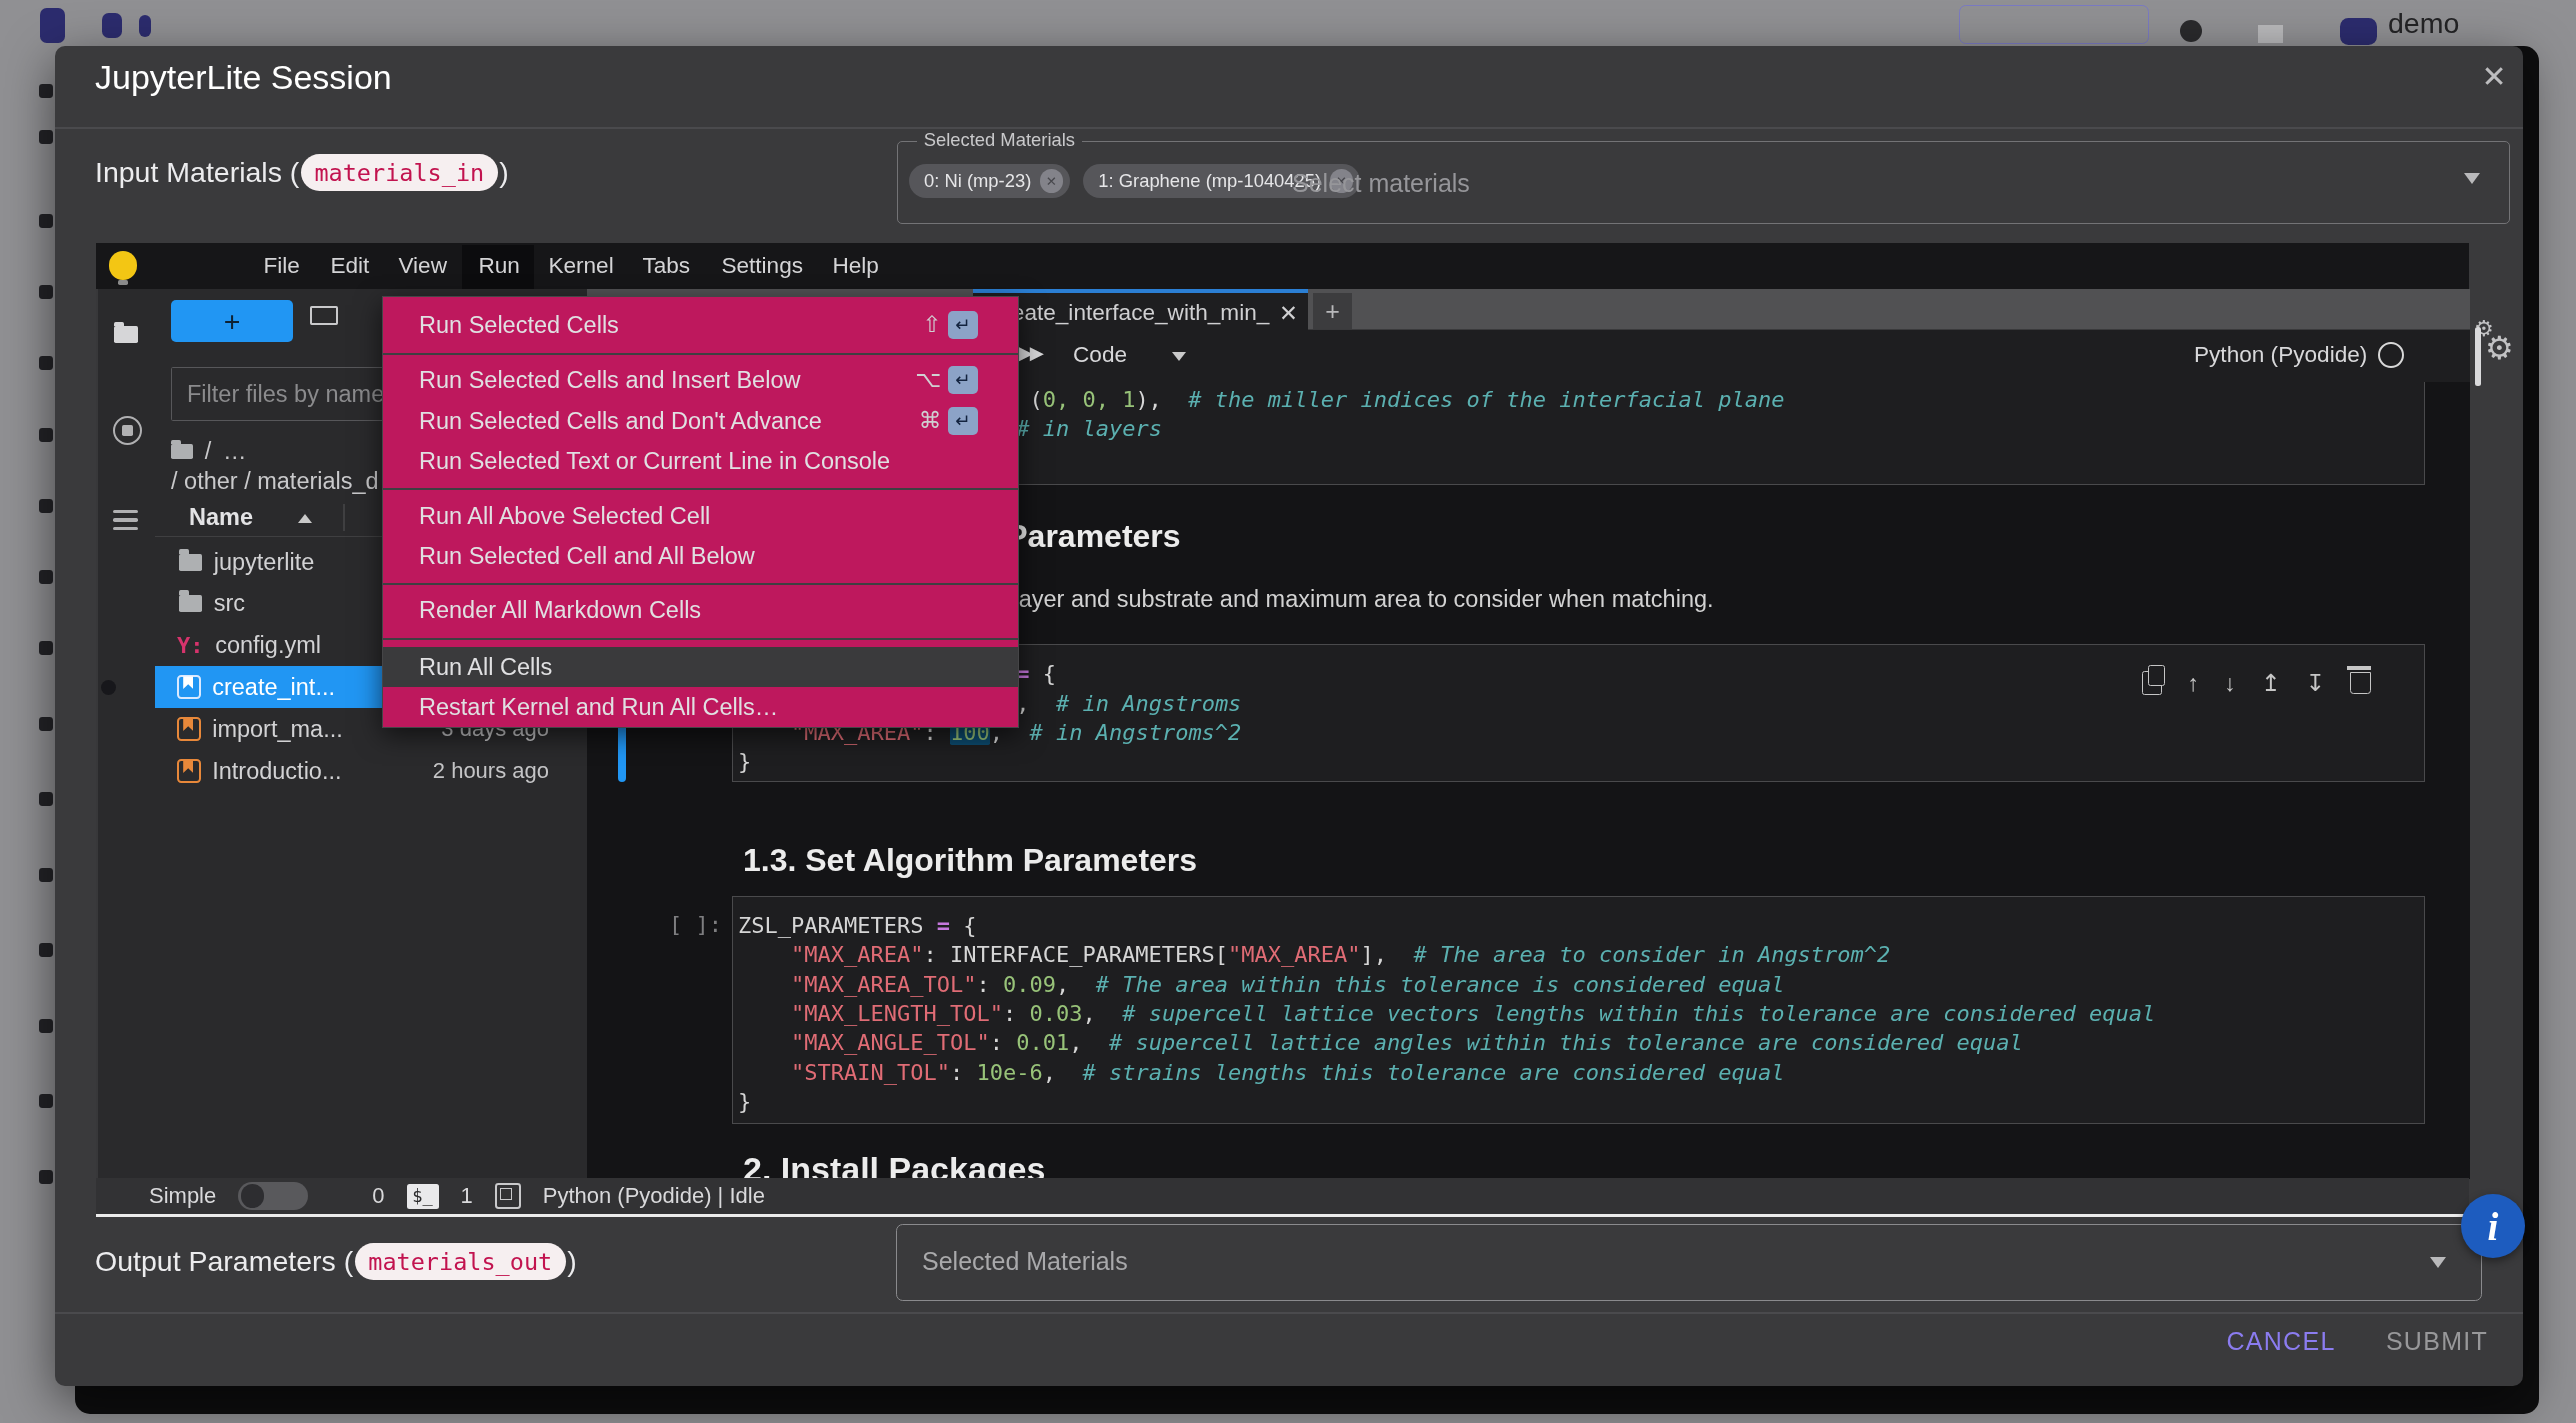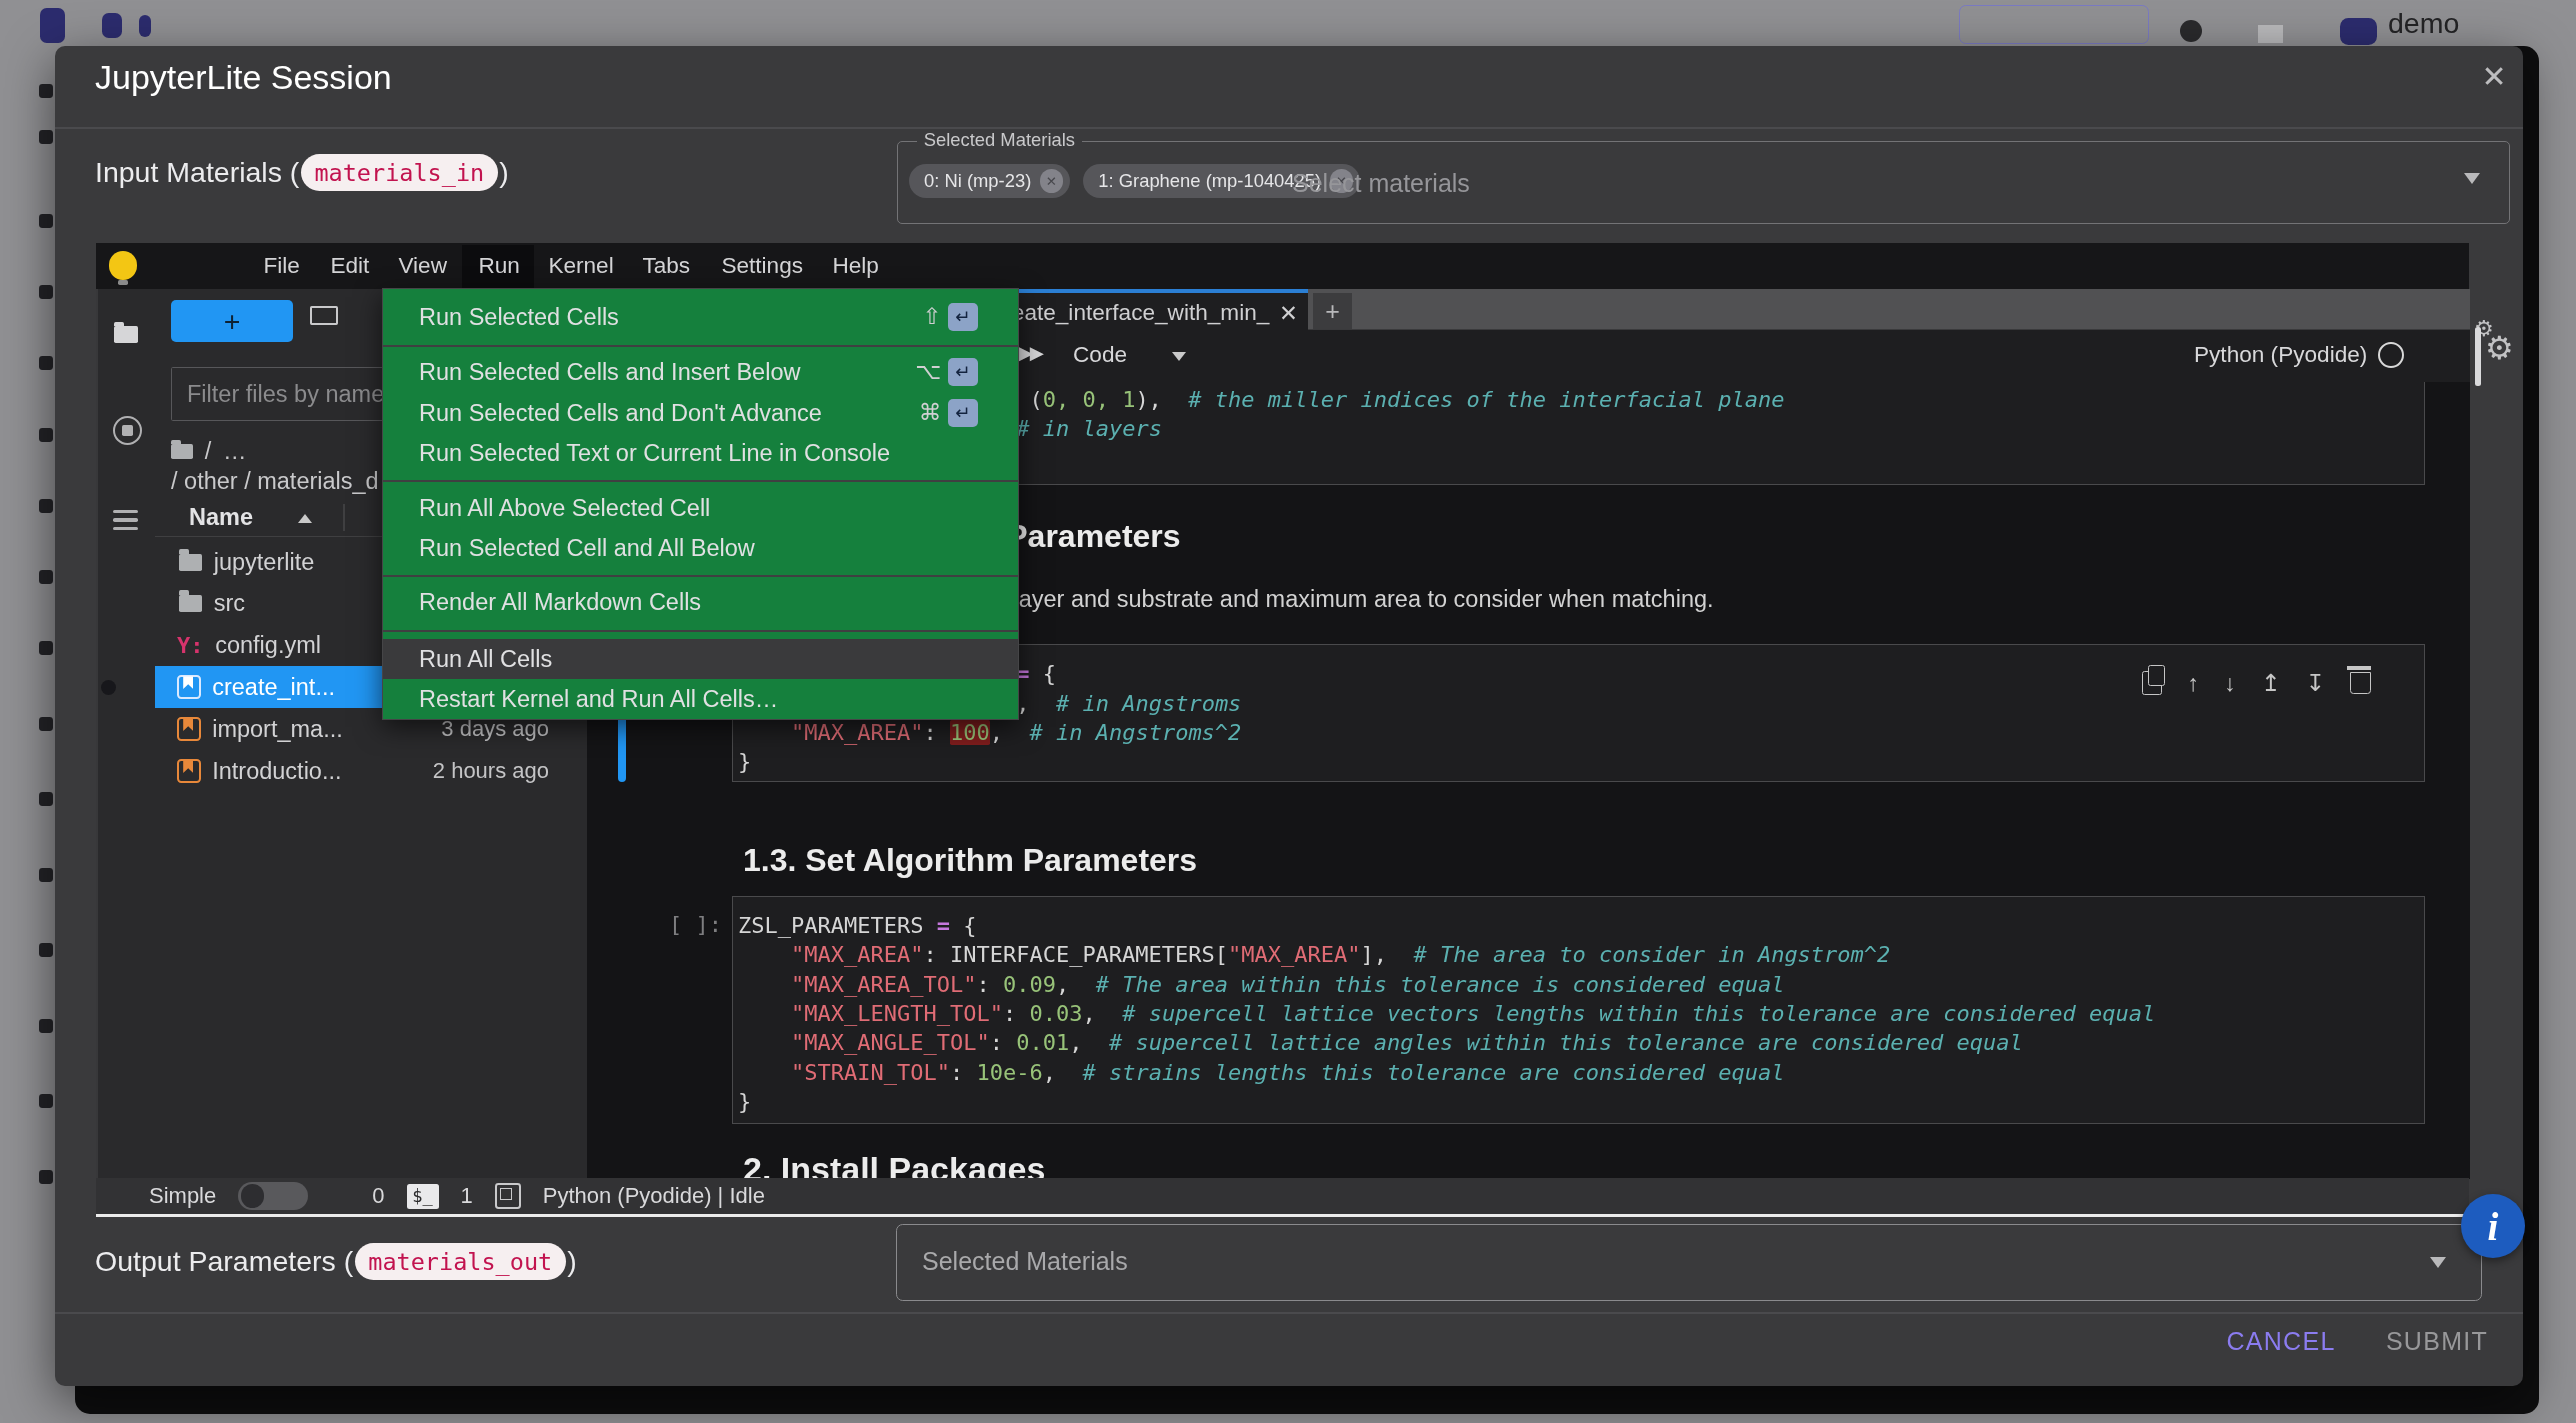--- a/index.html
+++ b/index.html
@@ -81,33 +81,33 @@
   .toolbar{left:587px;top:330px;width:1883px;height:52px;background:#1e1e20;border-bottom:1.7px solid #3a3a3c}
   .tbtxt{color:#d8d8da;font-size:22.6px}
   .ddcaret{width:0;height:0;border-left:7.5px solid transparent;border-right:7.5px solid transparent;border-top:9.2px solid #c9c9c9}
   .kring{width:22px;height:22px;border:2.5px solid #d8d8d8;border-radius:50%}
 
   .nbc{left:587px;top:382px;width:1883px;height:797px;background:#141416;overflow:hidden}
   .cell{position:absolute;left:145px;width:1693px;background:#1e1e20;border:1.7px solid #4a4a4c;box-sizing:border-box}
   .cl{position:absolute;left:151px;font-family:"DejaVu Sans Mono",monospace;font-size:22px;line-height:28.5px;white-space:pre}
   .cp{color:#d6d6d6}.cs{color:#e06c75}.cn{color:#98c379}.co{color:#c678dd;font-weight:bold}
   .cc{color:#5bb0b0;font-style:italic}
-  .sel{background:#7f1d1d;border-radius:1.7px}
+  .sel{background:#0c4a6e;border-radius:1.7px}
   .prompt{position:absolute;left:81px;width:54px;text-align:right;font-family:"DejaVu Sans Mono",monospace;
           font-size:22px;color:#7e7e80}
   .mdh{position:absolute;left:156px;color:#ececec;font-weight:bold;white-space:nowrap}
   .mdp{position:absolute;left:156px;color:#d2d2d2;font-size:23.5px;white-space:nowrap}
   .bluebar{position:absolute;left:31px;width:8.4px;border-radius:4.2px;background:#2196f3}
   .celltools{position:absolute;display:flex;gap:25px;align-items:center;color:#c6c6c6;font-size:23.5px}
   .cpyico{width:18.4px;height:22px;border:1.7px solid #c6c6c6;border-radius:2.5px;position:relative}
   .cpyico:before{content:"";position:absolute;left:5px;top:-6.7px;width:15px;height:18.4px;border:1.7px solid #c6c6c6;border-radius:2.5px;background:#1e1e20}
   .trashico{width:18.4px;height:20px;border:1.7px solid #c6c6c6;border-radius:0 0 3.4px 3.4px;position:relative}
   .trashico:before{content:"";position:absolute;left:-4.2px;top:-6.7px;width:23.5px;height:3.4px;background:#c6c6c6}
 
-  .runmenu{left:382px;top:288px;width:635px;height:430px;background:#15803d;border:0.8px solid #454547;
+  .runmenu{left:382px;top:296px;width:635px;height:430px;background:#be185d;border:0.8px solid #454547;
            box-shadow:0 8.4px 25px rgba(0,0,0,.6);z-index:40}
   .rmi{position:absolute;left:0;width:100%;height:40px;line-height:40px;color:#e0e0e2;font-size:23.5px;
        padding-left:36px;box-sizing:border-box;white-space:nowrap}
   .rmihl{background:#3a3a3c}
   .rmsep{position:absolute;left:0;width:100%;height:1.7px;background:#3f3f41}
   .sc{position:absolute;right:40px;top:0;height:40px;display:flex;align-items:center;gap:6.7px}
   .scmod{color:#d0d0d2;font-size:22.6px}
   .sckey{width:30px;height:28px;background:#8ca3c7;border-radius:5px;color:#13233f;font-size:18.4px;
          display:flex;align-items:center;justify-content:center}
 

